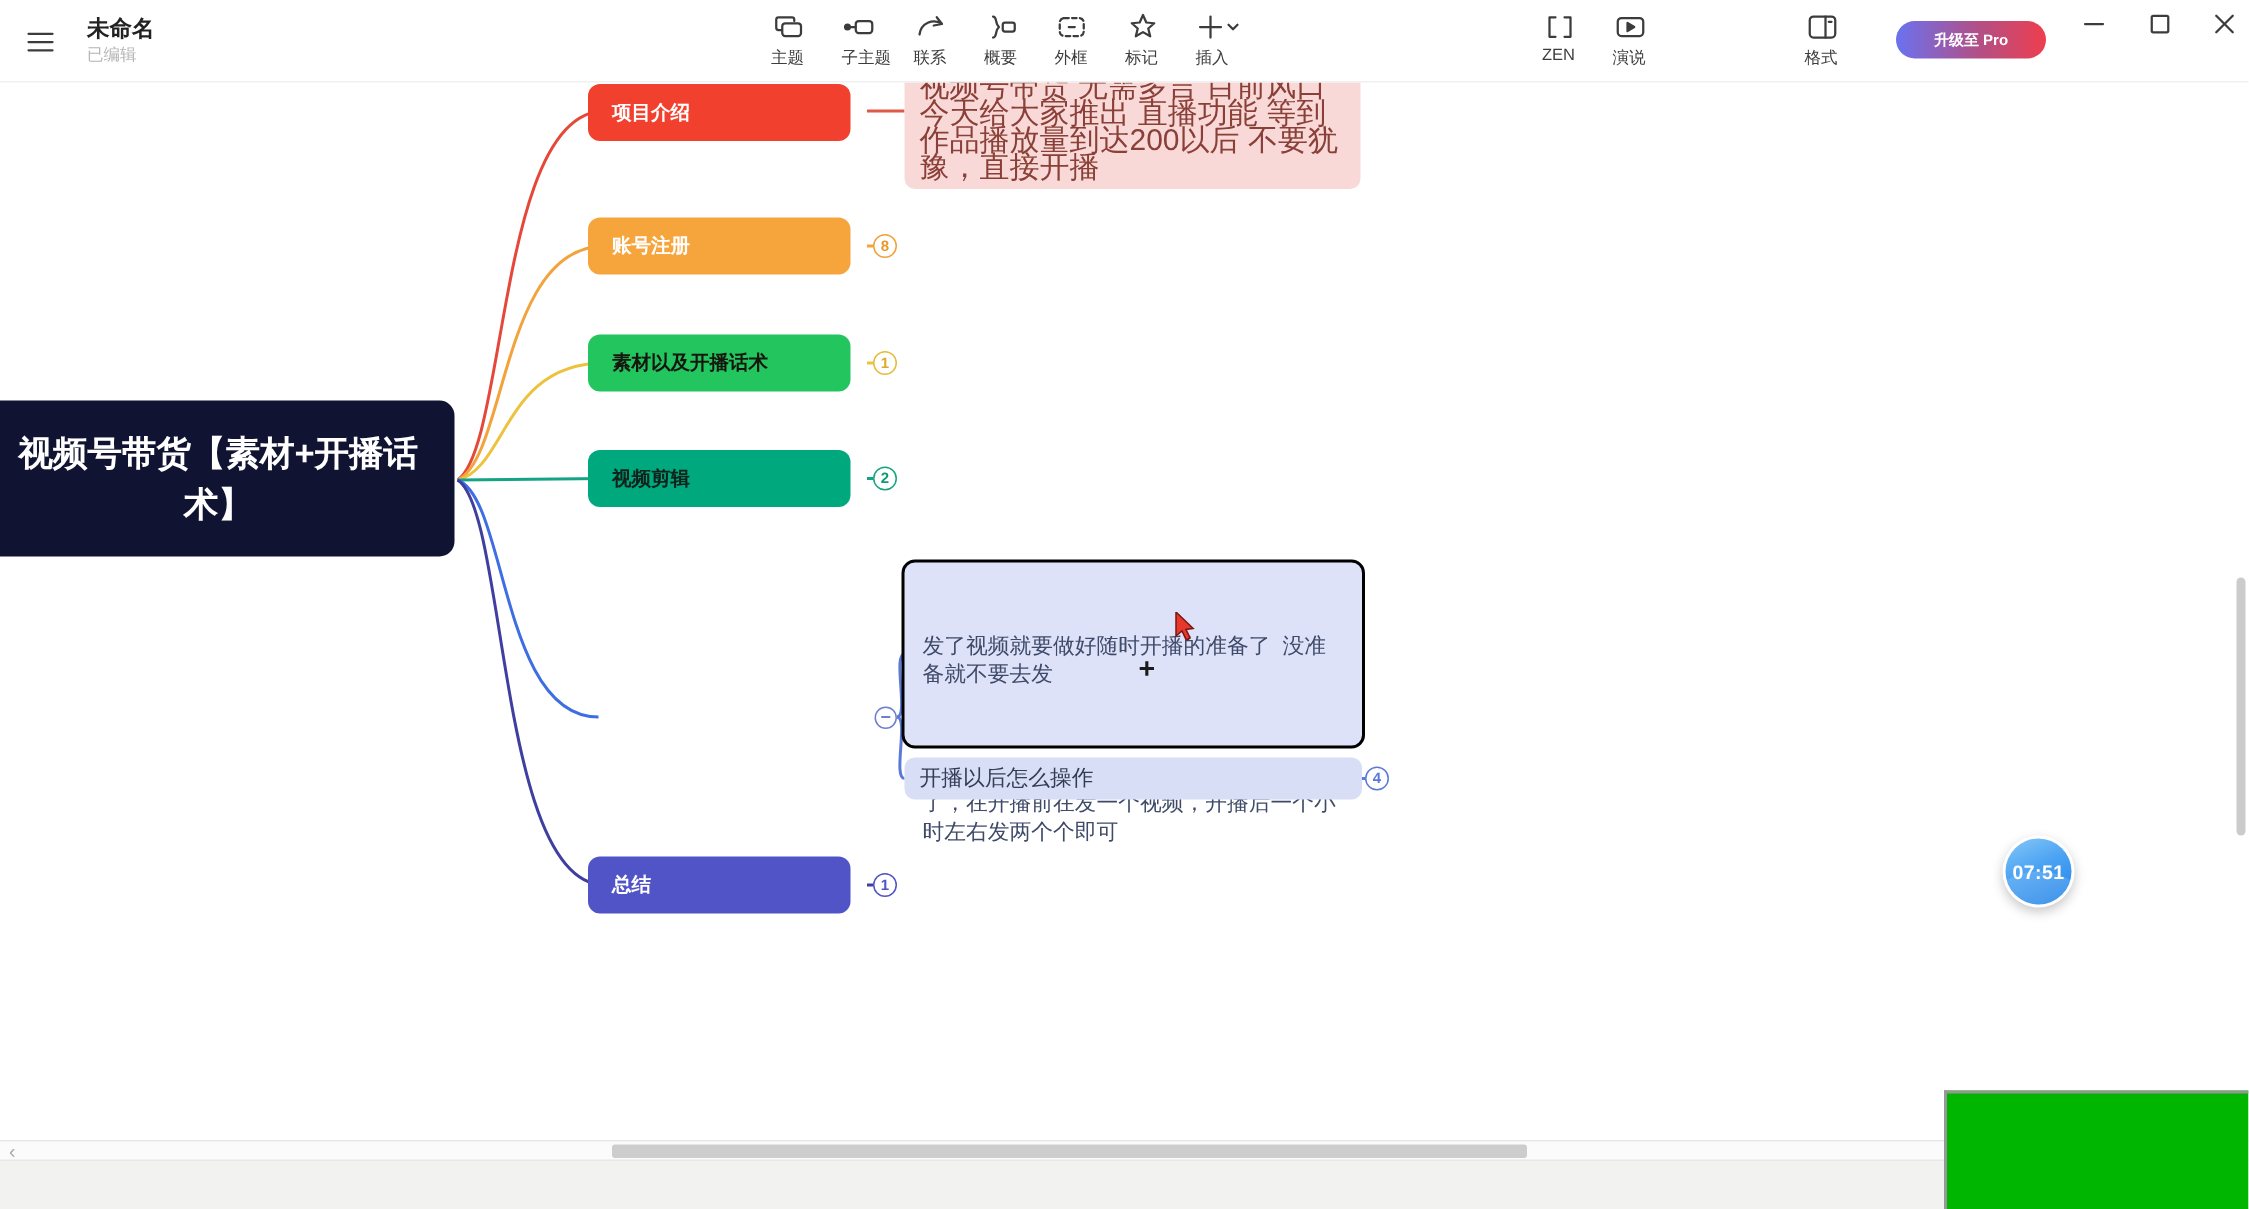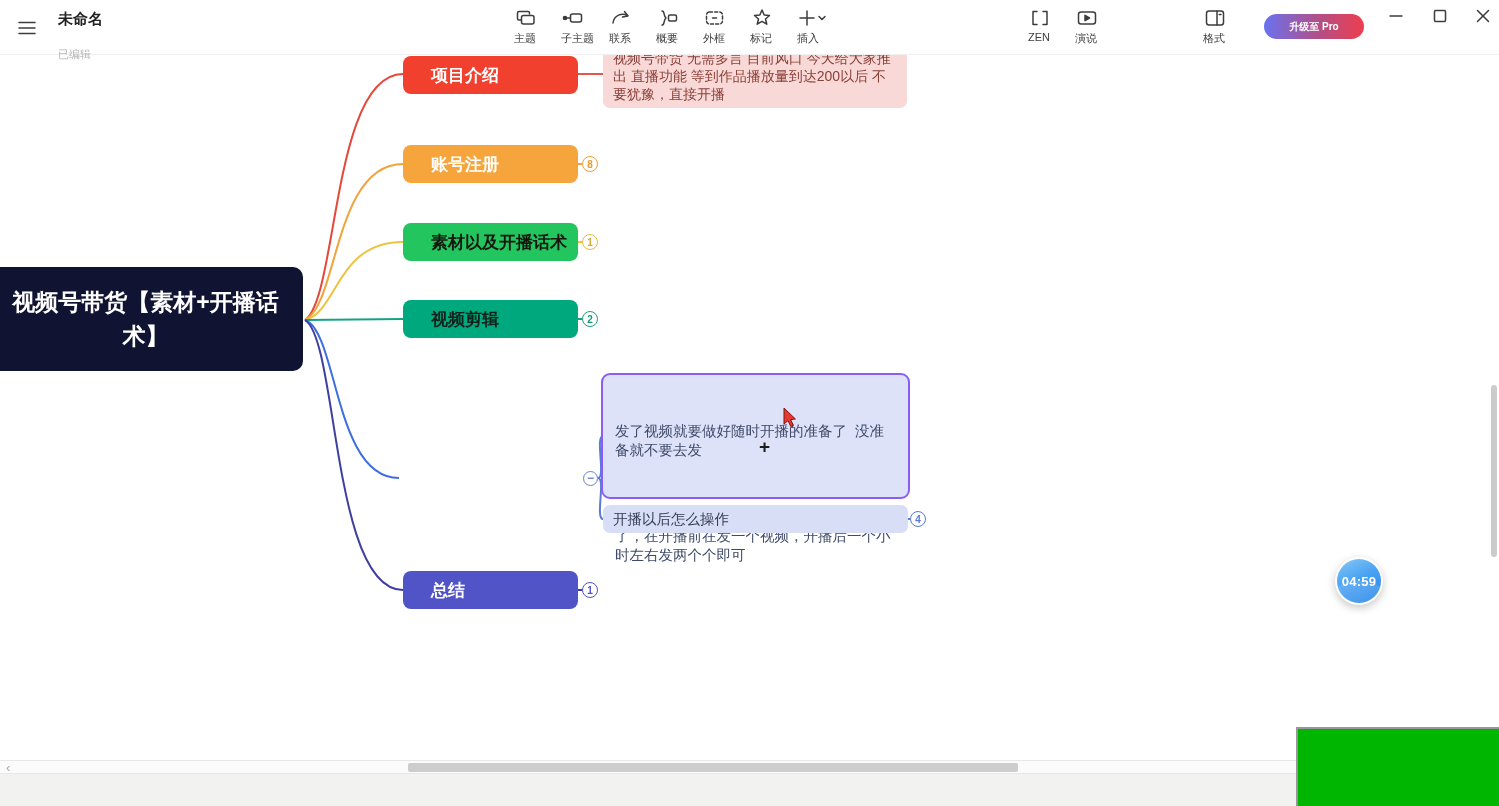--- a/index.html
+++ b/index.html
@@ -7,21 +7,21 @@
     font-family:"Liberation Sans","DejaVu Sans",sans-serif; background:#fff; }
   .stage { position:relative; width:1499px; height:806px; background:#fff; }
 
   
   .titlebar { position:absolute; left:0; top:0; width:1499px; height:55px;
     background:#ffffff; z-index:50; border-bottom:1px solid #f0f0f0; }
   .hamburger { position:absolute; left:14px; top:15px; width:26px; height:26px;
     display:flex; align-items:center; justify-content:center; cursor:pointer; }
   .doc-title { position:absolute; left:58px; top:10px; }
   .doc-title .t { font-size:15px; font-weight:bold; color:#222; }
-  .doc-title .s { font-size:11px; color:#b5b5b5; margin-top:18px; }
+  .doc-title .s { font-size:11px; color:#b5b5b5; margin-top:0; }
 
   .tool { position:absolute; top:7px; width:52px; display:flex; flex-direction:column;
     align-items:flex-start; cursor:pointer; }
   .tool svg { display:block; }
   .tool .lbl { font-size:11px; color:#3d3d3d; margin-top:2px; white-space:nowrap; }
   .icon-stroke { fill:none; stroke:#3c3c3c; stroke-width:1.5; stroke-linecap:round; stroke-linejoin:round; }
 
   .upgrade-btn { position:absolute; left:1264px; top:14px; width:100px; height:25px;
     border:none; border-radius:13px; color:#fff; font-size:10px; font-weight:bold;
     background:linear-gradient(90deg,#6a72f0 0%,#b24f86 55%,#ee3e4e 100%);
@@ -31,22 +31,22 @@
 
   
   .canvas { position:absolute; inset:0; z-index:1; }
   svg.links { position:absolute; left:0; top:0; z-index:1; }
 
   .root-node { position:absolute; left:-12px; top:267px; width:315px; height:104px;
     background:#101432; border-radius:10px; color:#fff; display:flex; align-items:center;
     justify-content:center; text-align:center; font-size:23px; font-weight:bold;
     line-height:1.5; padding:6px 14px; z-index:3; }
 
-  .branch { position:absolute; left:403px; width:175px; height:38px; border-radius:8px;
-    display:flex; align-items:center; padding-left:28px; font-size:17px; font-weight:bold;
+  .branch { position:absolute; left:392px; width:175px; height:38px; border-radius:8px;
+    display:flex; align-items:center; padding-left:16px; font-size:13px; font-weight:bold;
     z-index:3; cursor:pointer; }
   .b-red    { top:56px;  background:#f2402f; color:#fff; }
   .b-orange { top:145px; background:#f6a53c; color:#fff; }
   .b-yellow { top:223px; background:#22c55e; color:#16160f; }
   .b-green  { top:300px; background:#00a87e; color:#10221c; }
   .b-indigo { top:571px; background:#5154c6; color:#fff; }
 
   .sel-wrap { position:absolute; left:399px; top:455px; width:183px; height:46px;
     border:2px solid #55a9ee; border-radius:11px; padding:2px; z-index:3; background:#fff; }
   .b-blue { position:relative; left:0; top:0; width:175px; height:38px; background:#3a6ce1;
@@ -59,23 +59,23 @@
   .bd-orange { left:582px; top:156px; border:1.5px solid #f0a238; color:#e89a30; }
   .bd-yellow { left:582px; top:234px; border:1.5px solid #e5bd3c; color:#d9ab2e; }
   .bd-green  { left:582px; top:311px; border:1.5px solid #16a37f; color:#0f9a76; }
   .bd-blue   { left:910px; top:511px; border:1.5px solid #5b79d8; color:#5b79d8; }
   .bd-indigo { left:582px; top:582px; border:1.5px solid #5154c6; color:#5154c6; }
   .bd-minus  { left:583px; top:471px; width:15px; height:15px; border:1.5px solid #6b7fd0;
     color:#6b7fd0; font-size:12px; line-height:11px; }
 
   .note { position:absolute; border-radius:7px; z-index:2; white-space:pre-wrap; }
   .note-pink { left:603px; top:44px; width:304px; padding:5px 10px; background:#f9d9d7;
-    color:#8a4038; font-size:14px; line-height:18px; }
+    color:#8a4038; font-size:20px; line-height:18px; }
   .note-detail { left:601px; top:373px; width:309px; height:126px; padding:9px 12px;
-    background:#dde2f9; border:2px solid #8b5cf6; border-radius:9px;
+    background:#dde2f9; border:2px solid #000000; border-radius:9px;
     color:#3e4a68; font-size:14.5px; line-height:19px; }
   .note-detail .p2 { margin-top:10px; }
   .note-follow { left:603px; top:505px; width:305px; height:28px; padding:4px 10px;
     background:#d8def6; color:#333c55; font-size:14.5px; line-height:20px; }
 
   
   .timer { position:absolute; left:1335px; top:557px; width:48px; height:48px; z-index:70;
     border-radius:50%; background:#fff; box-shadow:0 3px 8px rgba(0,0,0,.22);
     display:flex; align-items:center; justify-content:center; cursor:pointer; }
   .timer .face { width:44px; height:44px; border-radius:50%;
@@ -157,21 +157,21 @@
   <div class="hscroll-track">
     <span class="hscroll-arrow">‹</span>
     <div class="hscroll-thumb"></div>
   </div>
   <div class="bottom-strip"></div>
   <div class="green-box"></div>
 
   <div class="timer">
     <div class="face">
       <div class="wave"></div>
-      <span class="tm">04:59</span>
+      <span class="tm">07:51</span>
     </div>
   </div>
 
   <div class="titlebar">
     <div class="hamburger">
       <svg width="22" height="22">
         <g class="icon-stroke" stroke-width="2">
           <line x1="3" y1="5.5" x2="19" y2="5.5"></line>
           <line x1="3" y1="11" x2="19" y2="11"></line>
           <line x1="3" y1="16.5" x2="19" y2="16.5"></line>

